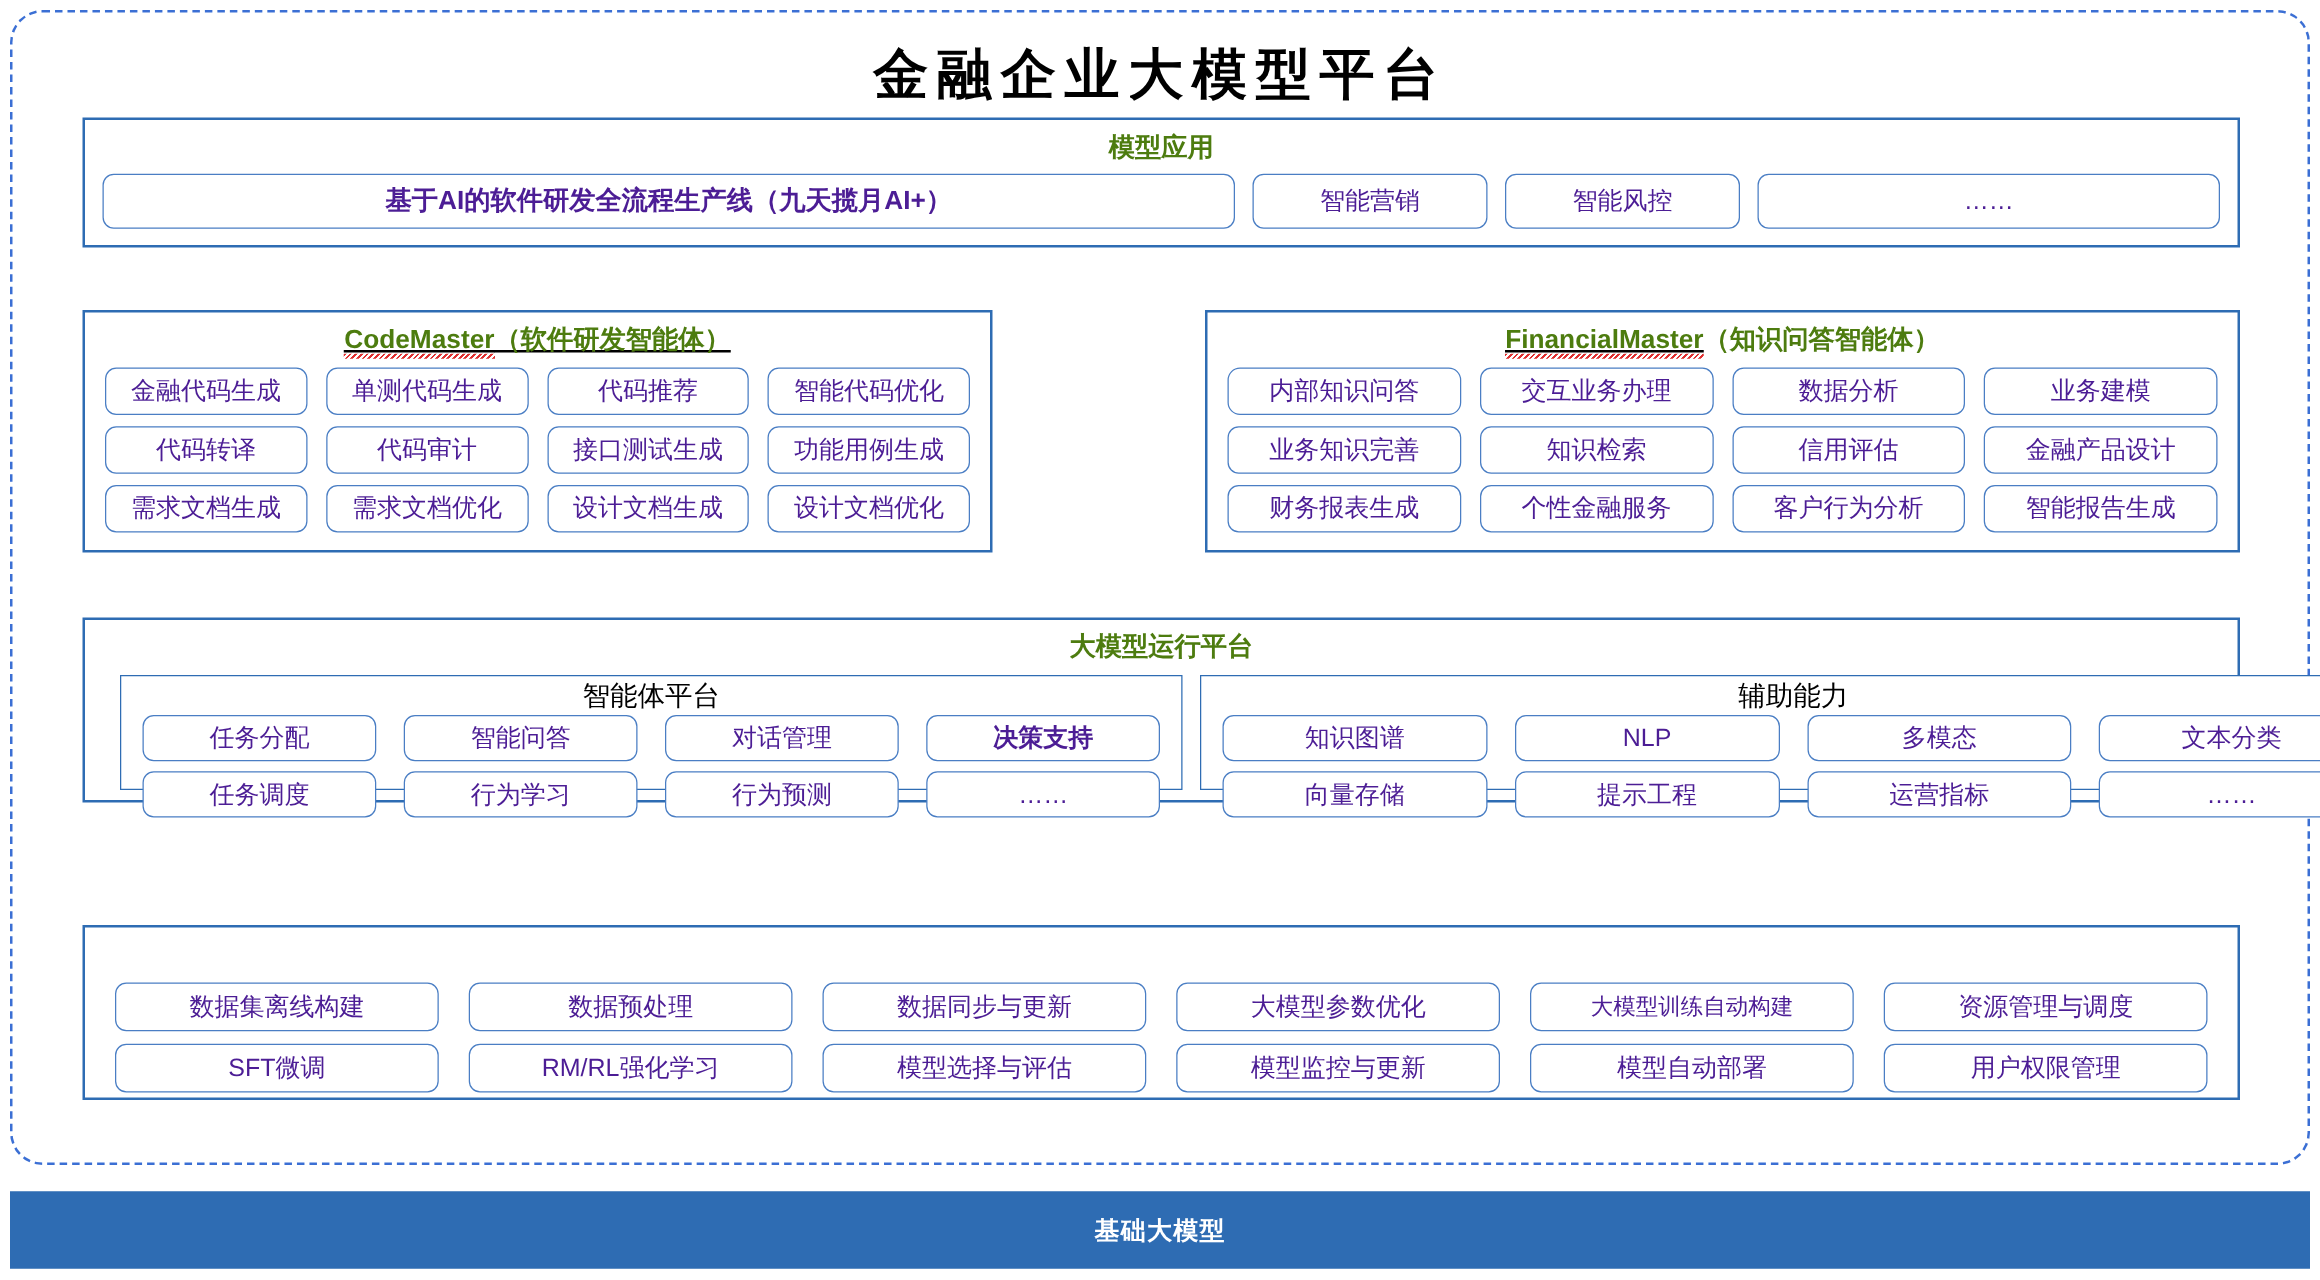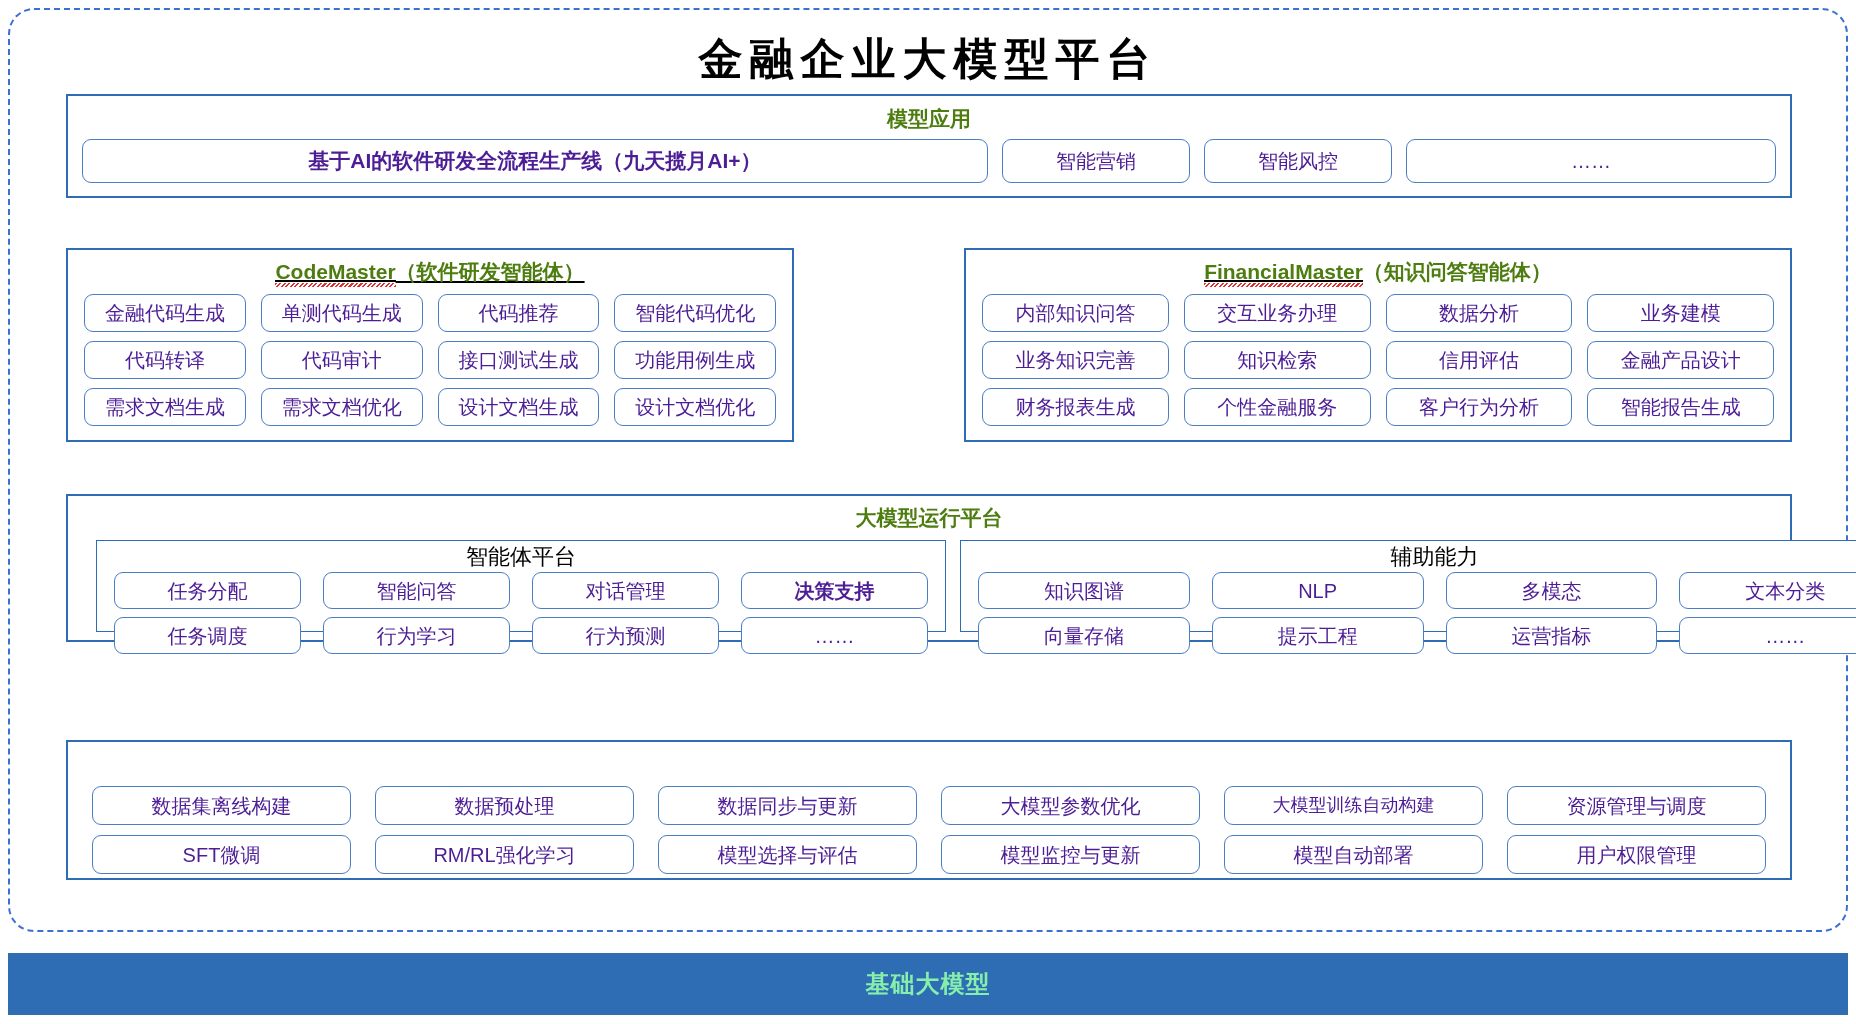--- a/index.html
+++ b/index.html
@@ -132,22 +132,22 @@
   .base-bar {
     position: absolute;
     left: 8px;
     top: 953px;
     width: 1840px;
     height: 62px;
     background: #2e6cb3;
     display: flex;
     align-items: center;
     justify-content: center;
-    color: #86efac;
-    font-size: 24px;
+    color: #ffffff;
+    font-size: 20px;
     font-weight: 700;
     letter-spacing: 1px;
   }
 </style>
 </head>
 <body>
 
 <div id="root">
 
   <div class="dashed-frame">

